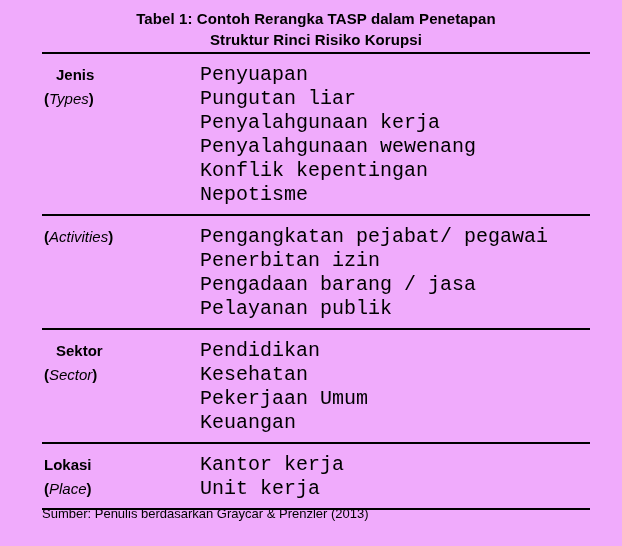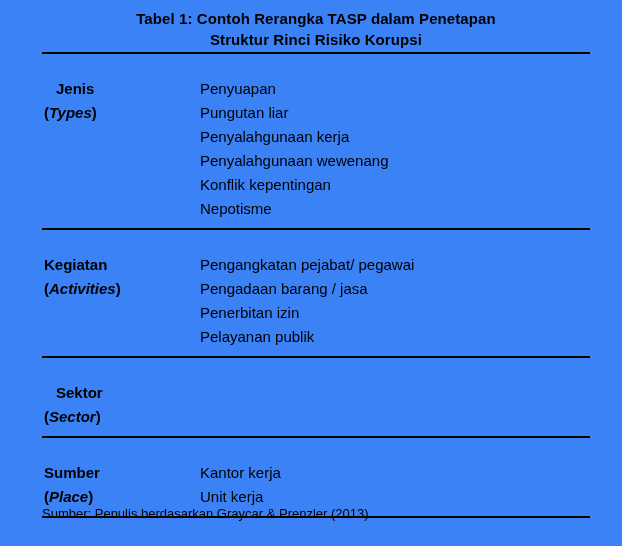--- a/index.html
+++ b/index.html
@@ -13,21 +13,21 @@
     font-family: "Liberation Sans", sans-serif;
     color: #000000;
     -webkit-font-smoothing: antialiased;
   }
 
   #page {
     position: relative;
     width: 622px;
     height: 546px;
     overflow: hidden;
-    background: #3b82f6;
+    background: #f0abfc;
   }
 
   
   .title-block {
     position: absolute;
     left: 42px;
     top: 8px;
     width: 548px;
     text-align: center;
     font-size: 15px;
@@ -53,21 +53,20 @@
     padding: 0;
     font-size: 0;
     line-height: 0;
   }
 
   .section {
     display: flex;
     flex-direction: row;
     align-items: flex-start;
     box-sizing: border-box;
-    margin-top: 14px;
   }
 
   .label-cell {
     box-sizing: border-box;
     width: 150px;
     flex: 0 0 150px;
     font-size: 15px;
     font-weight: bold;
     line-height: 24px;
     padding-top: 9px;
@@ -79,30 +78,31 @@
   }
   
   .label-cell.indent .label-name { padding-left: 12px; }
   .label-para {
     display: block;
     white-space: nowrap;
     font-weight: bold;
   }
   .label-para em {
     font-style: italic;
-    font-weight: bold;
+    font-weight: normal;
   }
 
   .items-cell {
     box-sizing: border-box;
     flex: 1 1 auto;
     padding-top: 9px;
     padding-left: 8px;
-    font-size: 15px;
+    font-size: 20px;
     line-height: 24px;
+    font-family: Liberation Mono, monospace;
   }
   .item {
     display: block;
     white-space: nowrap;
     font-weight: normal;
   }
 
   .section-pad-bottom { padding-bottom: 7px; }
 
   
@@ -143,45 +143,50 @@
         <span class="item">Penyalahgunaan wewenang</span>
         <span class="item">Konflik kepentingan</span>
         <span class="item">Nepotisme</span>
       </div>
     </div>
 
     <div class="rule"></div>
 
     <div class="section section-pad-bottom">
       <div class="label-cell">
-        <span class="label-name">Kegiatan</span>
         <span class="label-para"><span>(</span><em>Activities</em><span>)</span></span>
       </div>
       <div class="items-cell">
         <span class="item">Pengangkatan pejabat/ pegawai</span>
+        <span class="item">Penerbitan izin</span>
         <span class="item">Pengadaan barang / jasa</span>
-        <span class="item">Penerbitan izin</span>
         <span class="item">Pelayanan publik</span>
       </div>
     </div>
 
     <div class="rule"></div>
 
     <div class="section section-pad-bottom">
       <div class="label-cell indent">
         <span class="label-name">Sektor</span>
         <span class="label-para"><span>(</span><em>Sector</em><span>)</span></span>
       </div>
+      <div class="items-cell">
+        <span class="item">Pendidikan</span>
+        <span class="item">Kesehatan</span>
+        <span class="item">Pekerjaan Umum</span>
+        <span class="item">Keuangan</span>
+      </div>
     </div>
 
     <div class="rule"></div>
 
     <div class="section section-pad-bottom">
       <div class="label-cell">
-        <span class="label-name">Sumber</span>
+        <span class="label-name">Lokasi</span>
         <span class="label-para"><span>(</span><em>Place</em><span>)</span></span>
       </div>
       <div class="items-cell">
         <span class="item">Kantor kerja</span>
         <span class="item">Unit kerja</span>
       </div>
     </div>
 
     <div class="rule"></div>
 

